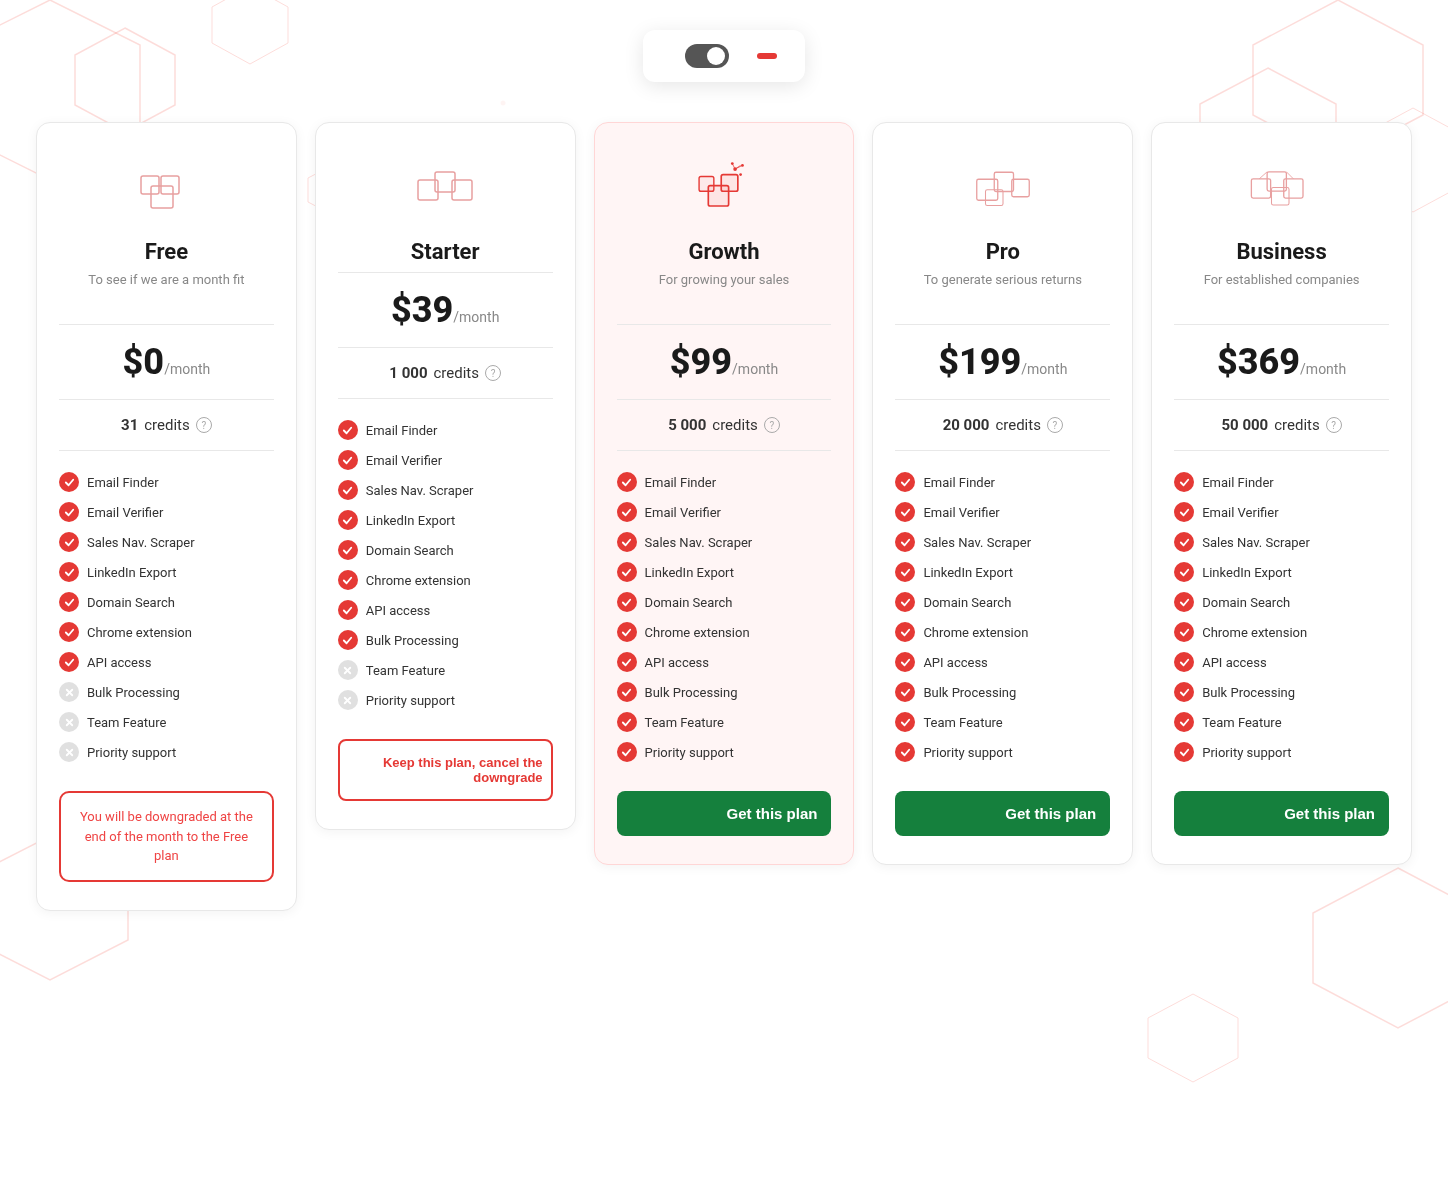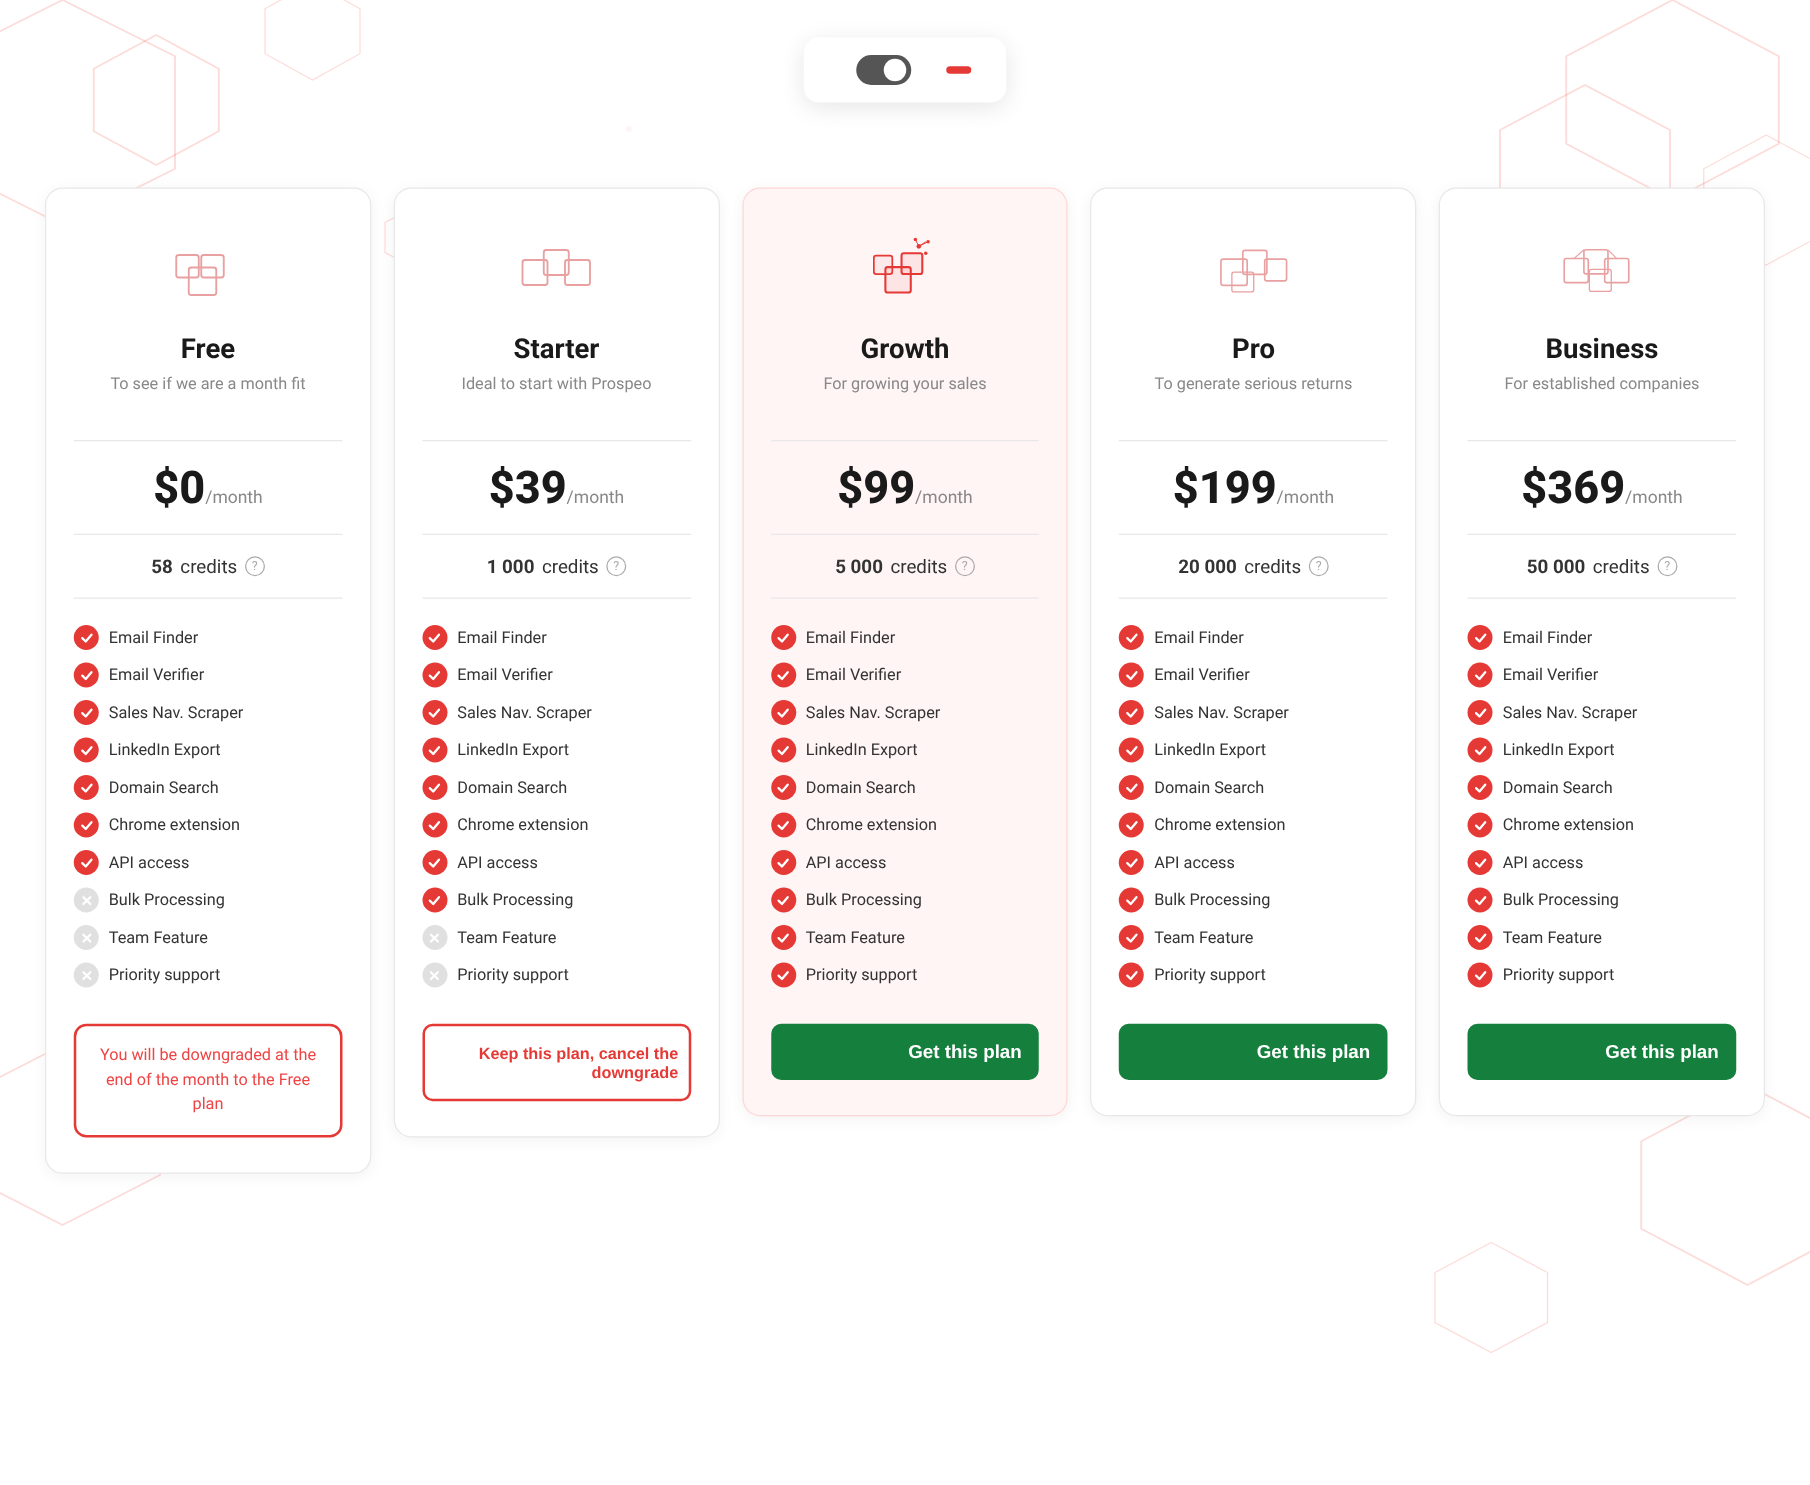--- a/index.html
+++ b/index.html
@@ -24,21 +24,20 @@
       opacity: 0.18;
     }
 
     .page-wrapper {
       position: relative;
       z-index: 1;
       display: flex;
       flex-direction: column;
       align-items: center;
       padding: 30px 36px 60px;
-      gap: 28px;
     }
 
     
     .billing-toggle {
       background: #fff;
       border-radius: 12px;
       padding: 14px 28px;
       box-shadow: 0 4px 20px rgba(0,0,0,0.1);
       display: flex;
       align-items: center;
@@ -310,21 +309,21 @@
       <rect x="10" y="18" width="18" height="18" rx="2" stroke="#e8a0a0" stroke-width="1.5" fill="none"></rect>
       <rect x="30" y="18" width="18" height="18" rx="2" stroke="#e8a0a0" stroke-width="1.5" fill="none"></rect>
     </svg>
         </div>
         <div class="plan-name">Free</div>
         <div class="plan-tagline">To see if we are a month fit</div>
         <hr class="plan-divider">
         <div class="plan-price"><span class="amount">$0</span><span class="period">/month</span></div>
         <hr class="plan-divider">
         <div class="plan-credits">
-          <span class="credits-num">58</span> 
+          <span class="credits-num">31</span> 
           <span>credits</span> 
           <span class="info-circle">?</span>
         </div>
         <hr class="plan-divider">
         <ul class="features-list">
           <li>
       <span class="check-icon">
         <svg viewBox="0 0 12 12" fill="none">
                 <polyline points="2,6 5,9 10,3" stroke="white" stroke-width="2" stroke-linecap="round" stroke-linejoin="round"></polyline>
               </svg>
@@ -411,21 +410,20 @@
       </div>
       <div class="plan-card">
         <div class="plan-icon">
           <svg viewBox="0 0 70 60" fill="none" xmlns="http://www.w3.org/2000/svg">
       <rect x="8" y="22" width="20" height="20" rx="2" stroke="#e8a0a0" stroke-width="1.5" fill="none"></rect>
       <rect x="25" y="14" width="20" height="20" rx="2" stroke="#e8a0a0" stroke-width="1.5" fill="none"></rect>
       <rect x="42" y="22" width="20" height="20" rx="2" stroke="#e8a0a0" stroke-width="1.5" fill="none"></rect>
     </svg>
         </div>
         <div class="plan-name">Starter</div>
-        <div class="plan-tagline">Ideal to start with Prospeo</div>
         <hr class="plan-divider">
         <div class="plan-price"><span class="amount">$39</span><span class="period">/month</span></div>
         <hr class="plan-divider">
         <div class="plan-credits">
           <span class="credits-num">1 000</span> 
           <span>credits</span> 
           <span class="info-circle">?</span>
         </div>
         <hr class="plan-divider">
         <ul class="features-list">

